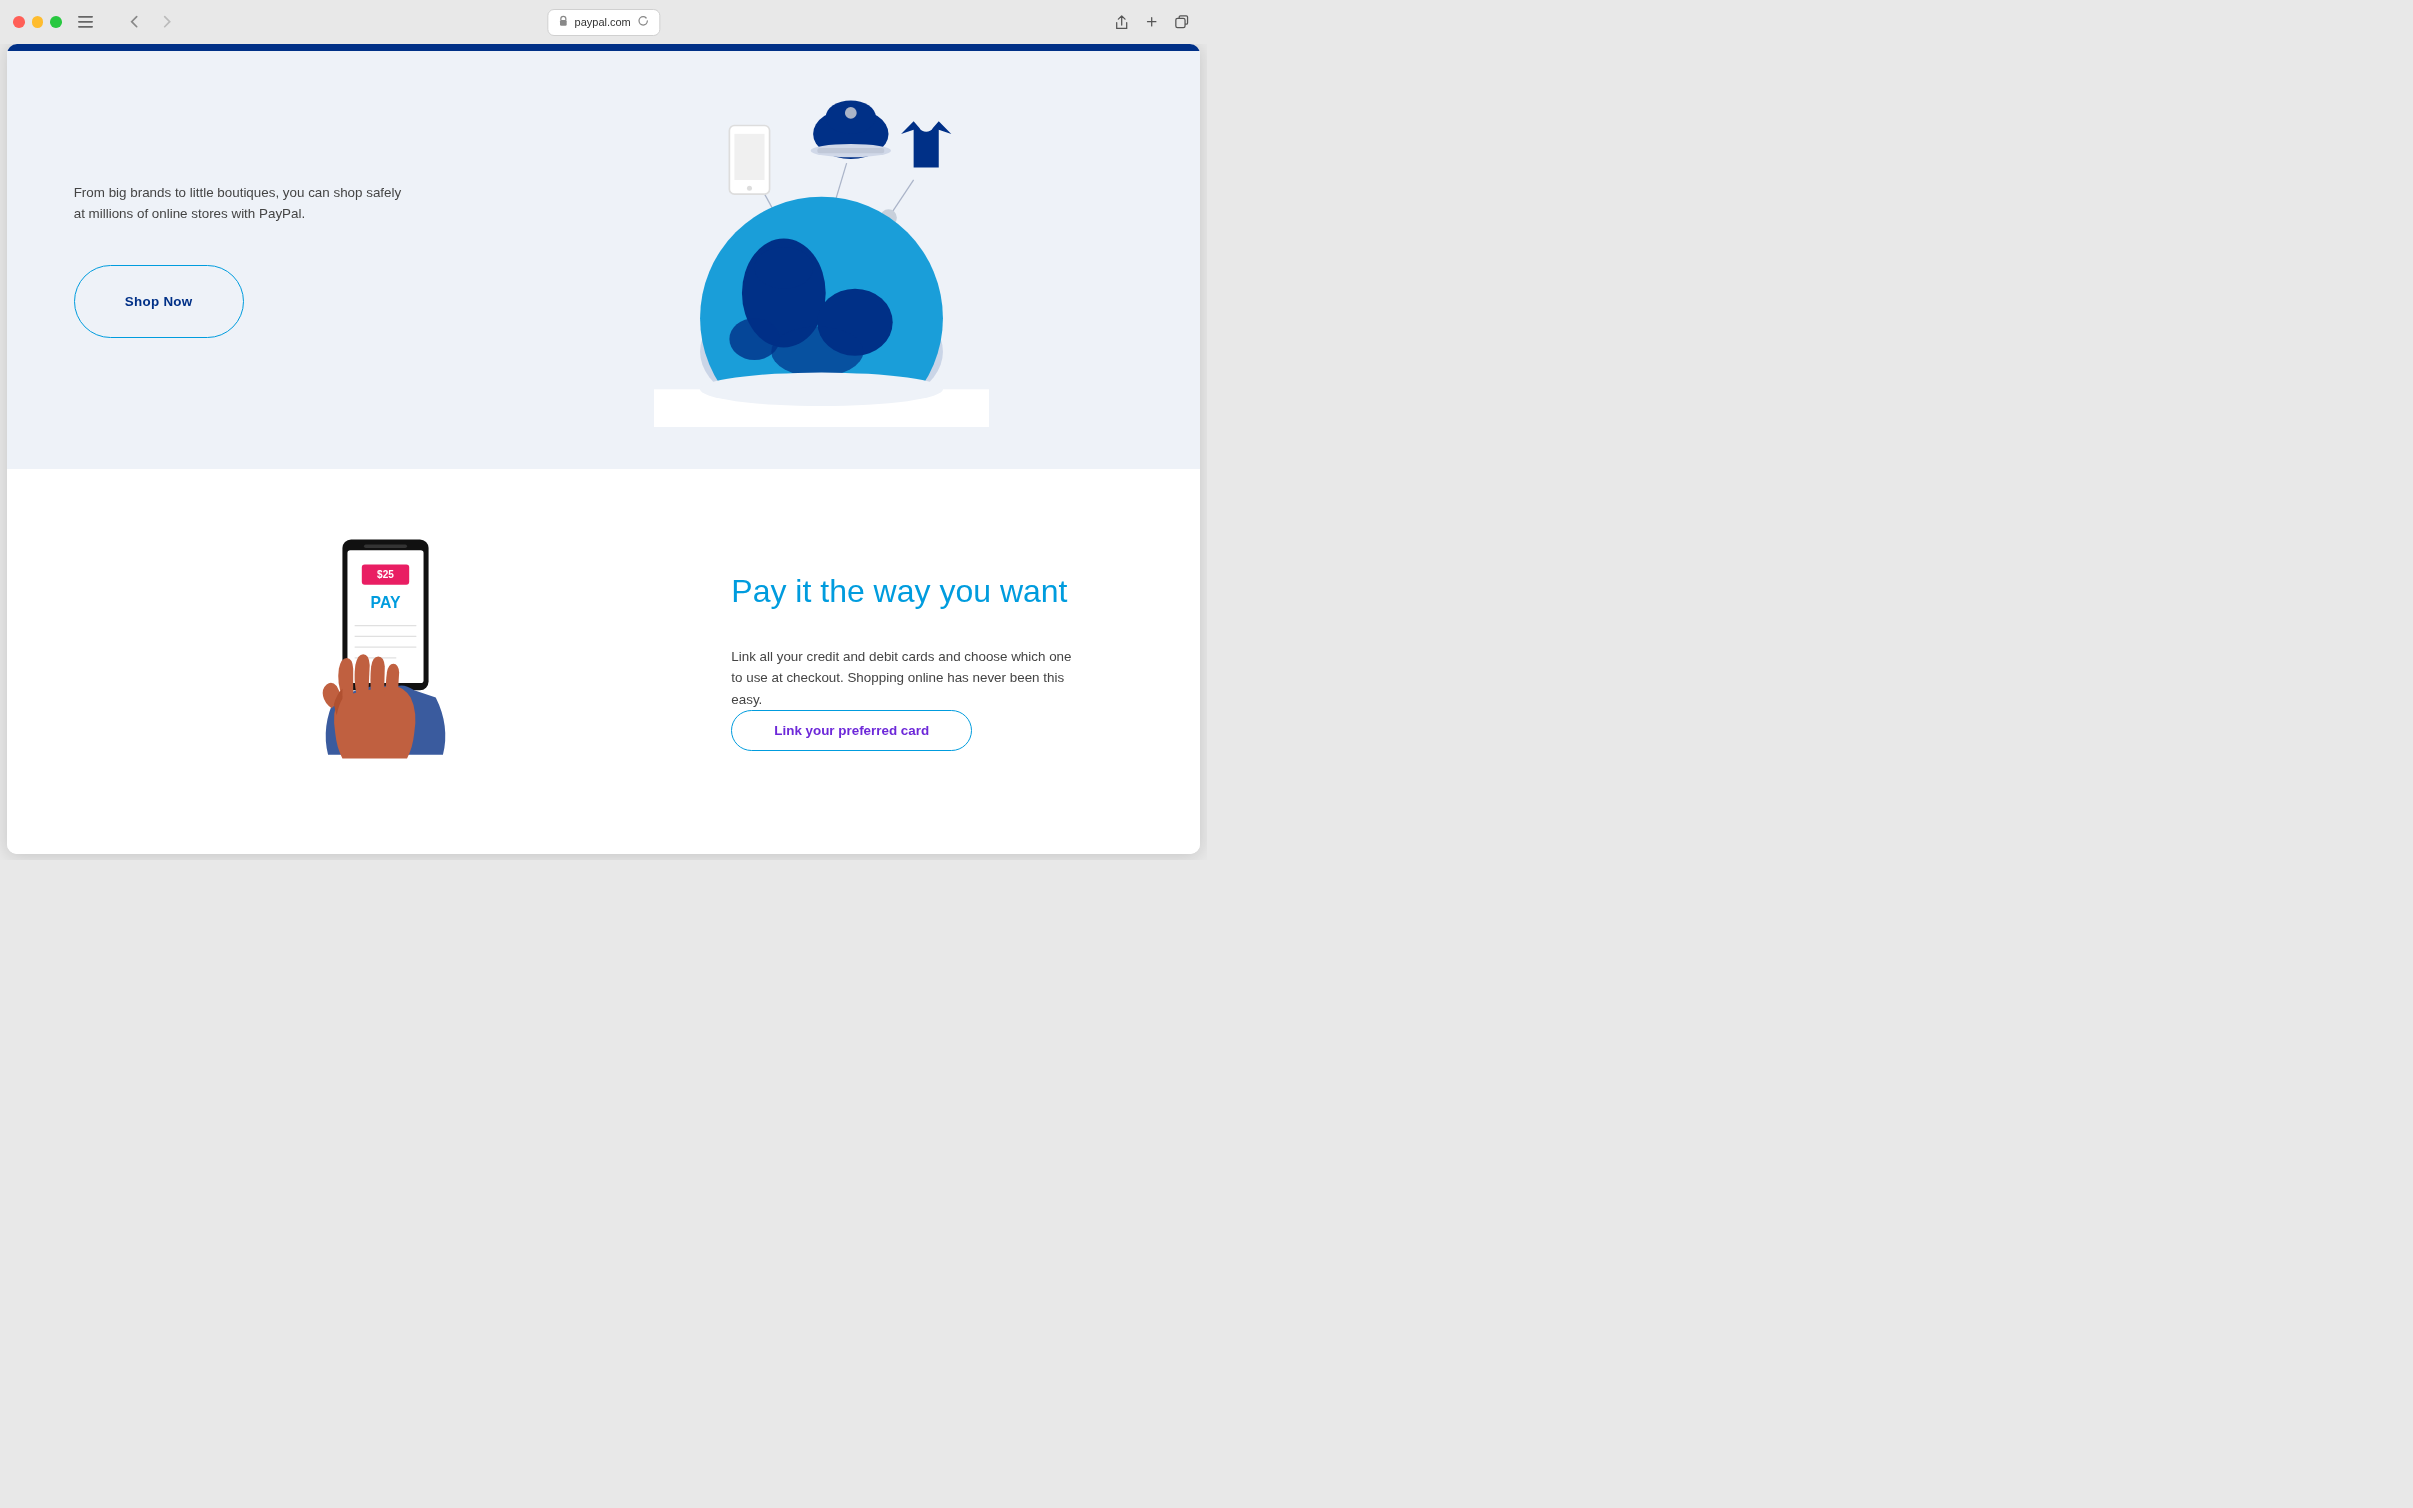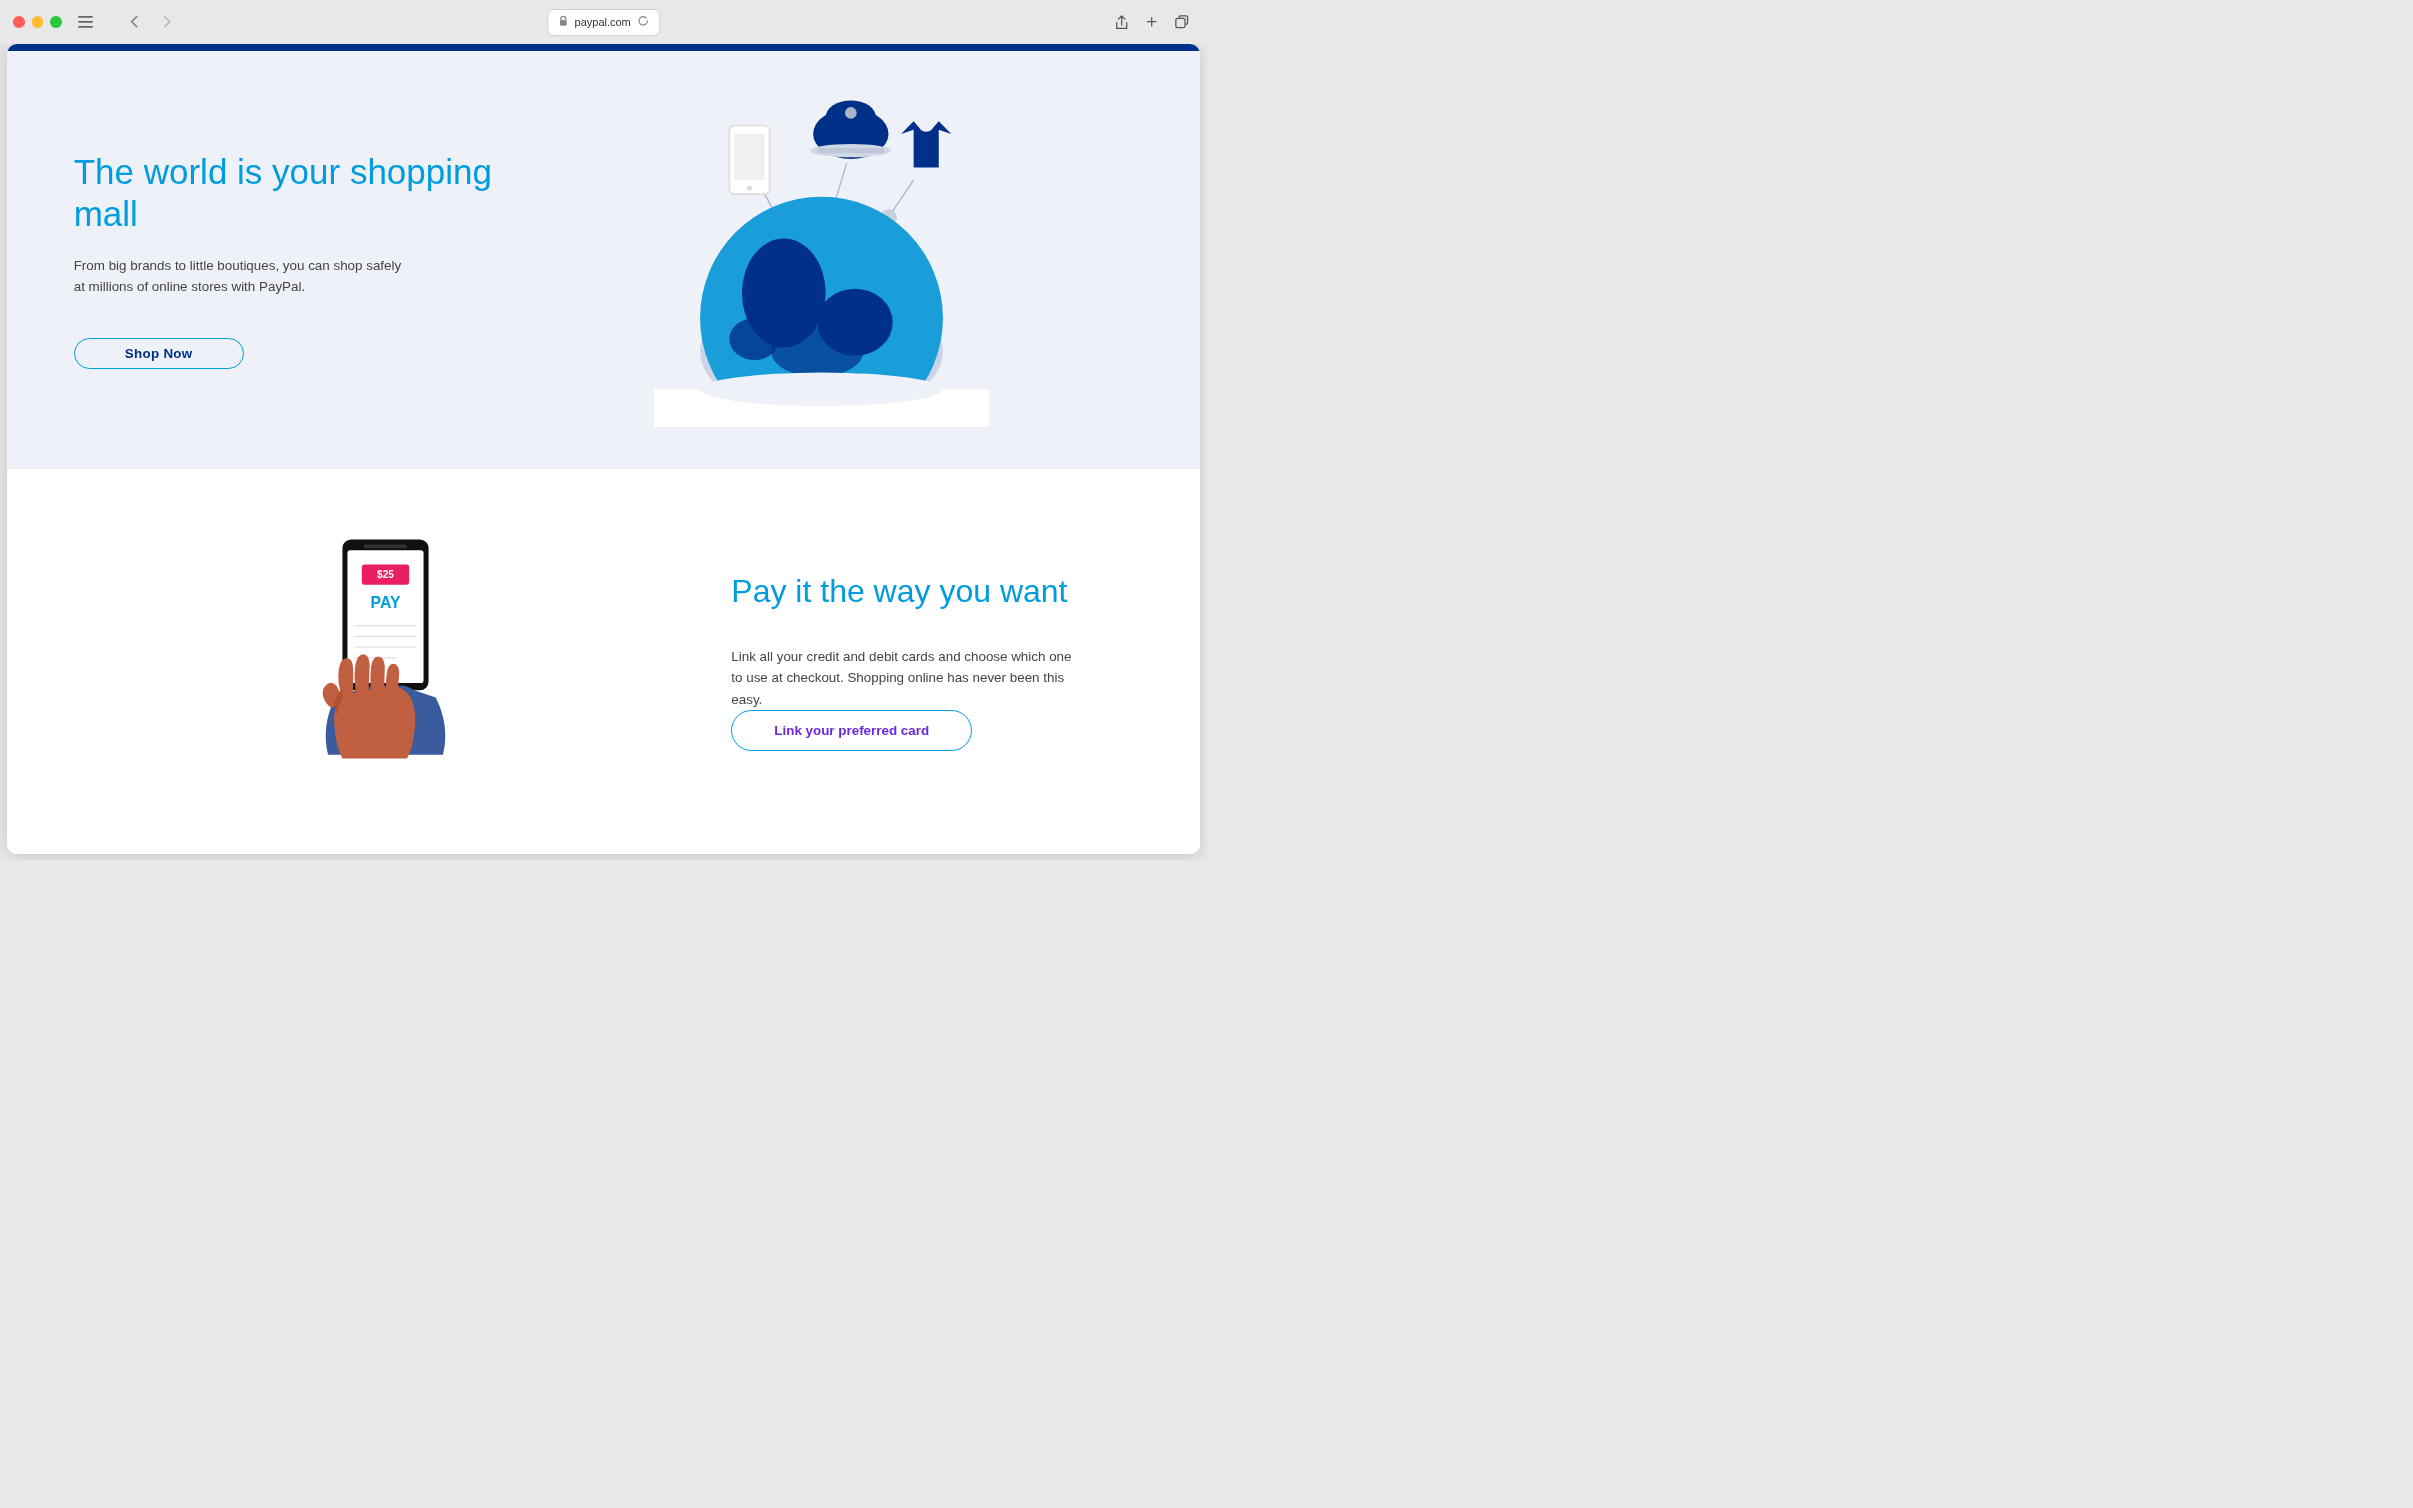--- a/index.html
+++ b/index.html
@@ -156,21 +156,21 @@
       color: #444;
       line-height: 1.6;
       margin-bottom: 40px;
       max-width: 335px;
     }
 
     .hero-cta-btn {
       display: inline-block;
       border: 1.7px solid #009cde;
       border-radius: 42px;
-      padding: 7px 50px;
+      padding: 28px 50px;
       color: #003087;
       font-size: 13.4px;
       font-weight: 600;
       text-decoration: none;
       cursor: pointer;
       background: transparent;
       letter-spacing: 0.3px;
     }
 
     
@@ -299,21 +299,20 @@
     </div>
   </div>
 </div>
 
 <div class="browser-content">
 
   <div class="top-accent-bar"></div>
 
   <div class="section-hero">
     <div class="hero-content">
-      <h1 class="hero-title">The world is your shopping mall</h1>
       <p class="hero-description">From big brands to little boutiques, you can shop safely at millions of online stores with PayPal.</p>
       <button class="hero-cta-btn">Shop Now</button>
     </div>
 
     <div class="hero-illustration">
       <svg viewBox="0 0 400 400" width="335" height="335">
 
         <line x1="175" y1="200" x2="120" y2="100" stroke="#aab4c8" stroke-width="1.5"></line>
         <line x1="200" y1="185" x2="230" y2="85" stroke="#aab4c8" stroke-width="1.5"></line>
         <line x1="250" y1="195" x2="310" y2="105" stroke="#aab4c8" stroke-width="1.5"></line>

